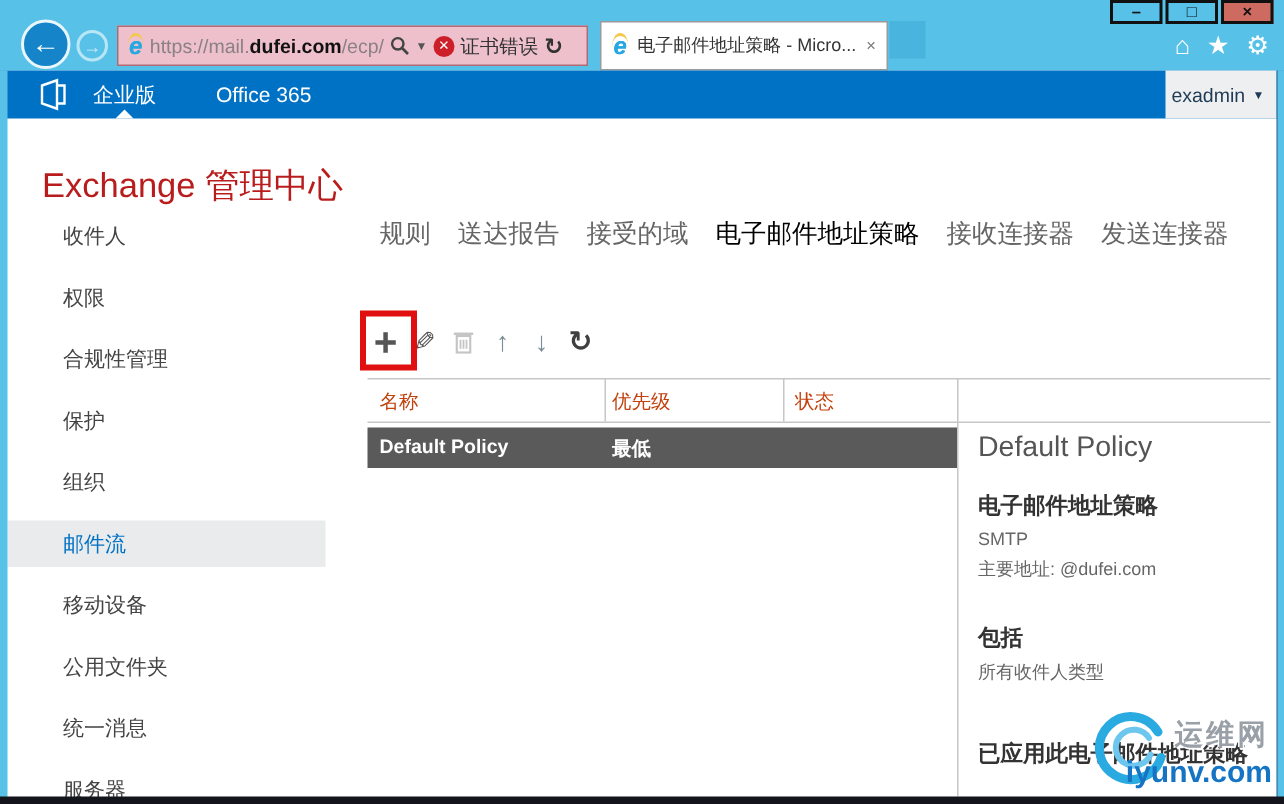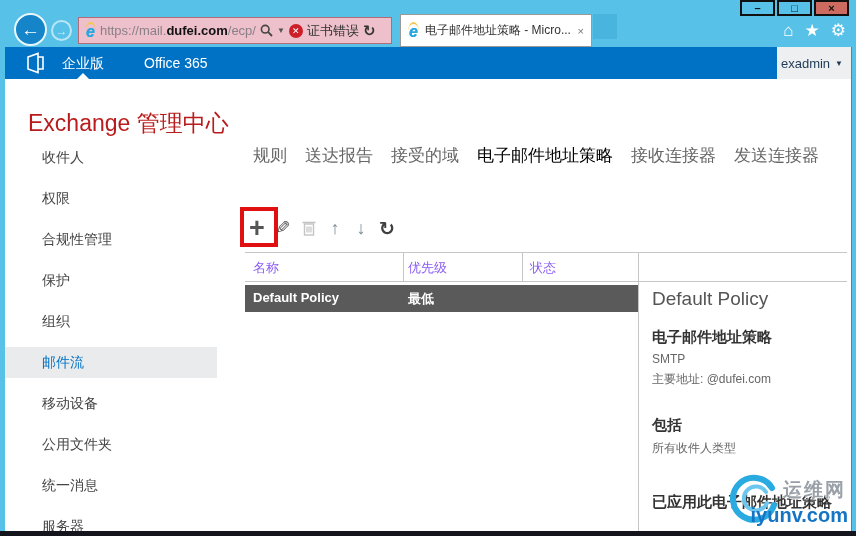--- a/index.html
+++ b/index.html
@@ -78,21 +78,21 @@
   .tbi { width:26px; height:36px; display:flex; align-items:center; justify-content:center; }
   .tb-plus { font-size:27px; font-weight:bold; color:#555; }
   .tb-pencil { font-size:18px; color:#555; transform:scaleX(-1); }
   .tb-up,.tb-dn { font-size:18px; font-weight:bold; color:#7b8d96; }
   .tb-refresh { font-size:19px; font-weight:bold; color:#3f3f3f; }
   .redbox { position:absolute; left:240px; top:207px; width:38px; height:40px; border:4px solid #e01010; z-index:10; }
 
   
   .hline { position:absolute; background:#c6c6c6; height:1px; }
   .vline { position:absolute; background:#c6c6c6; width:1px; }
-  .col-h { position:absolute; top:259px; font-size:13px; color:#8b5cf6; }
+  .col-h { position:absolute; top:259px; font-size:13px; color:#c2410c; }
   .selrow { position:absolute; left:245px; top:285px; width:393px; height:27px; background:#5a5a5a; }
   .selrow span { position:absolute; top:5px; color:#fff; font-size:13px; font-weight:bold; }
 
   
   .details { position:absolute; left:652px; top:288px; width:190px; }
   .d-title { font-size:19px; color:#555; margin-bottom:18px; }
   .d-h { font-size:15px; font-weight:bold; color:#333; }
   .d-line { font-size:12px; color:#666; margin-top:5px; }
   .d-gap-sm { height:8px; } .d-gap-lg { height:28px; }
 

